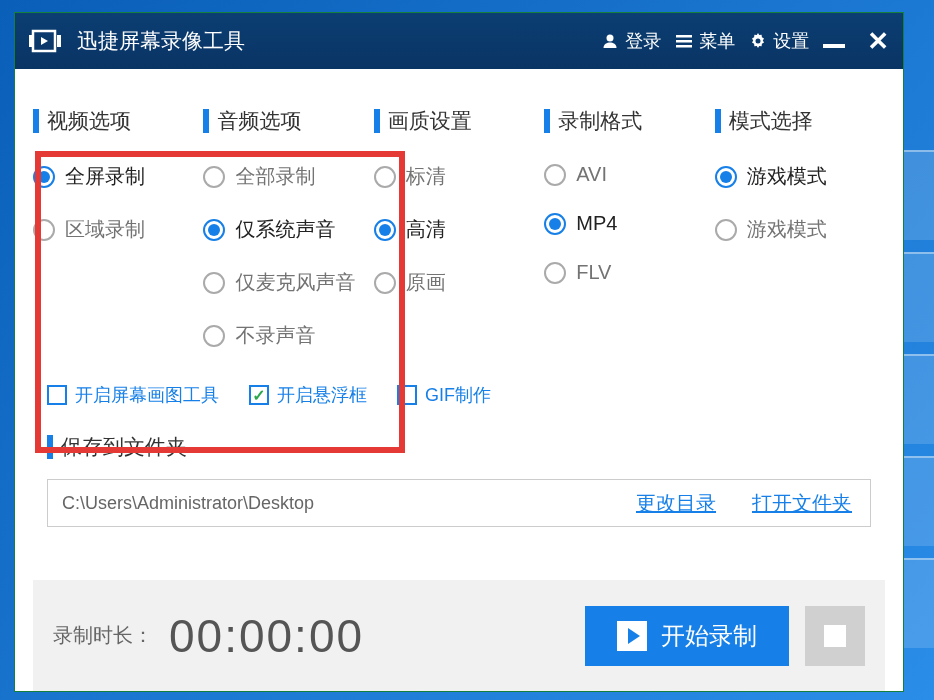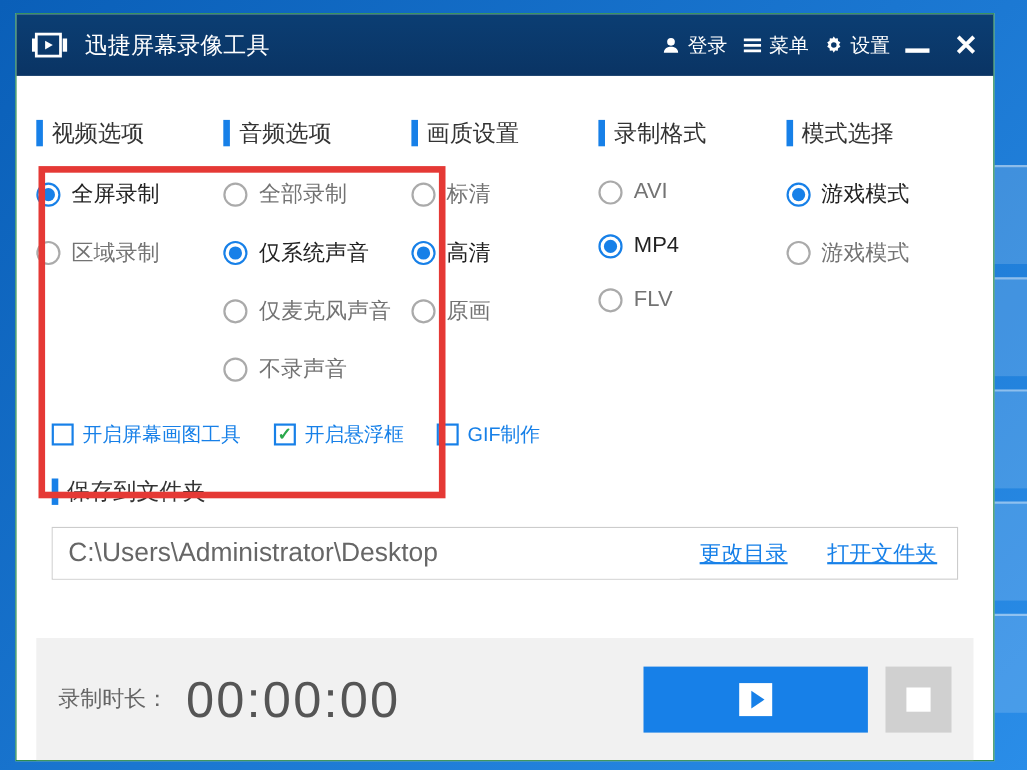--- a/index.html
+++ b/index.html
@@ -125,21 +125,21 @@
   .save-header::before {
     content: ""; width: 6px; height: 24px;
     background: #1780e8; margin-right: 8px;
   }
   .path-row {
     display: flex; align-items: center;
     border: 1px solid #ccc; height: 48px;
   }
   .path-input {
     flex: 1; border: none; outline: none;
-    padding: 0 14px; font-size: 24px; color: #666;
+    padding: 0 14px; font-size: 18px; color: #666;
     height: 100%;
   }
   .path-link {
     color: #1780e8; text-decoration: underline;
     font-size: 20px; margin: 0 18px; cursor: pointer;
     white-space: nowrap;
   }
 
   .footer {
     margin-top: auto;
@@ -331,19 +331,20 @@
         <span class="path-link">打开文件夹</span>
       </div>
     </div>
 
     <div class="footer">
       <span class="rec-label">录制时长：</span>
       <span class="rec-time">00:00:00</span>
       <span class="footer-spacer"></span>
       <div class="start-btn">
         <span class="play-icon"></span>
+        <span>开始录制</span>
       </div>
       <div class="stop-btn"></div>
     </div>
 
     <div class="highlight-box"></div>
   </div>
 </div>
 
 </body></html>

